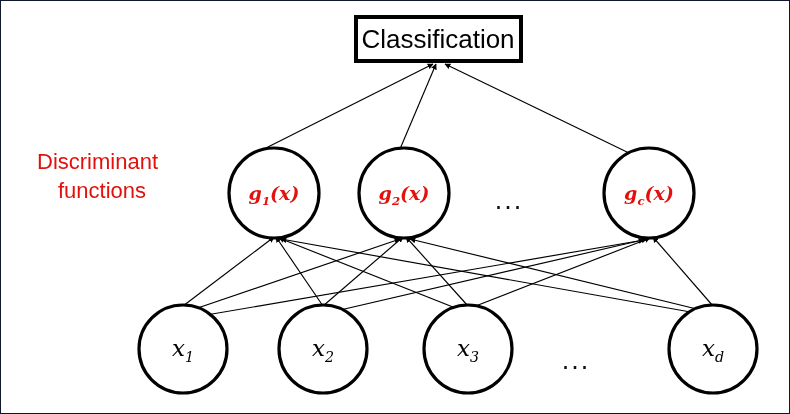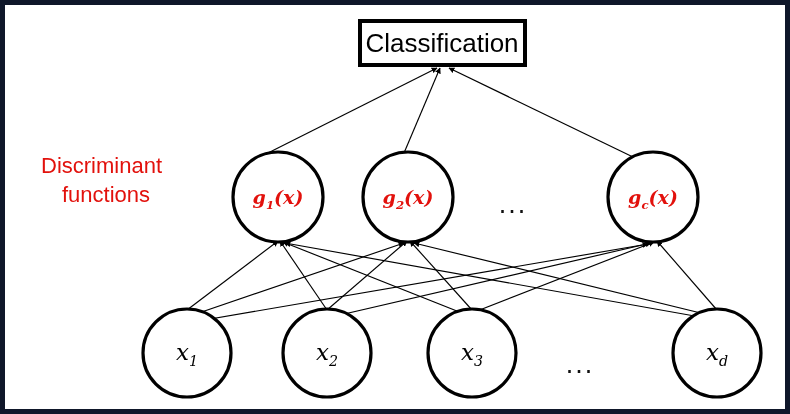--- a/index.html
+++ b/index.html
@@ -9,21 +9,21 @@
     background: #ffffff;
   }
   body {
     font-family: "Liberation Sans", sans-serif;
   }
   #canvas {
     position: relative;
     width: 790px;
     height: 414px;
     background: #ffffff;
-    border: 5px solid #0f172a;
+    border: 1px solid #0f172a;
     box-sizing: border-box;
     overflow: hidden;
   }
   #diagram {
     position: absolute;
     left: 0;
     top: 0;
     width: 790px;
     height: 414px;
   }

